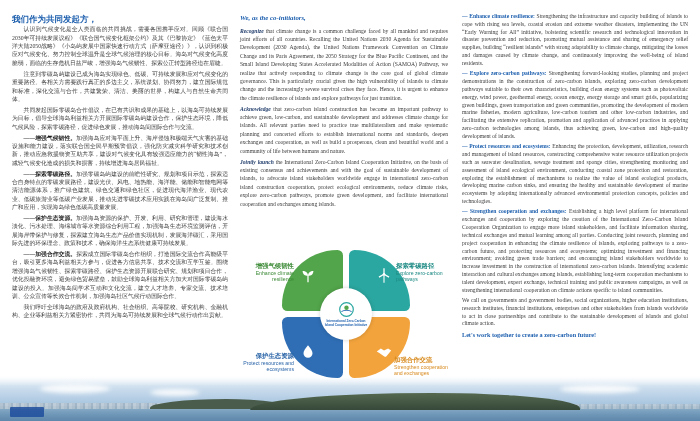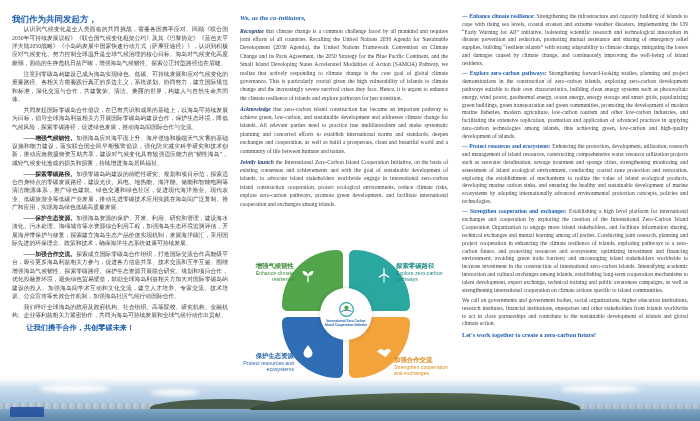--- a/index.html
+++ b/index.html
@@ -79,21 +79,20 @@
   <div class="col col-left">
     <div class="zh-heading">我们作为共同发起方，</div>
     <p>认识到气候变化是全人类面临的共同挑战，需要各国携手应对。回顾《联合国2030年可持续发展议程》《联合国气候变化框架公约》及其《巴黎协定》《蓝色太平洋大陆2050战略》《小岛屿发展中国家快速行动方式（萨摩亚途径）》，认识到积极应对气候变化、努力控制全球温升是全球气候治理的核心目标。海岛对气候变化高度脆弱，面临的生存危机日益严峻，增强海岛气候韧性、探索公正转型路径迫在眉睫。</p>
     <p>注意到零碳岛屿建设已成为海岛实现绿色、低碳、可持续发展和应对气候变化的重要路径。各相关方需要践行真正的多边主义，系统谋划、协同努力，建立国际规范和标准，深化交流与合作，共建繁荣、清洁、美丽的世界，构建人与自然生命共同体。</p>
     <p>共同发起国际零碳岛合作倡议，在已有共识和成果的基础上，以海岛可持续发展为目标，倡导全球海岛利益相关方开展国际零碳岛屿建设合作，保护生态环境，降低气候风险，探索零碳路径，促进绿色发展，推动海岛间国际合作与交流。</p>
     <p><span class="zh-lead">——增强气候韧性。</span><span>加强海岛应对海平面上升、海岸侵蚀和极端天气灾害的基础设施和能力建设，落实联合国全民早期预警倡议，强化防灾减灾科学研究和技术创新，推动应急救援物资互助共享，建设对气候变化具有较强适应能力的“韧性海岛”，减轻气候变化造成的损失和损害，持续增进海岛居民福祉。</span></p>
     <p><span class="zh-lead">——探索零碳路径。</span><span>加强零碳岛屿建设的前瞻性研究、规划和项目示范，探索适合自身特点的零碳发展路径，建设光伏、风电、地热能、海洋能、储能和智能电网等清洁能源体系，推广绿色建筑、绿色交通和绿色社区，促进现代海洋渔业、现代农业、低碳旅游业等低碳产业发展，推动先进零碳技术应用实践在海岛间广泛复制、推广和应用，实现海岛绿色低碳高质量发展。</span></p>
     <p><span class="zh-lead">——保护生态资源。</span><span>加强海岛资源的保护、开发、利用、研究和管理，建设海水淡化、污水处理、海绵城市等水资源综合利用工程，加强海岛生态环境监测评估，开展海岸带保护与修复，探索建立海岛生态产品价值实现机制，发展海洋碳汇，采用国际先进的环保理念、政策和技术，确保海洋生态系统健康可持续发展。</span></p>
     <p><span class="zh-lead">——加强合作交流。</span><span>探索成立国际零碳岛合作组织，打造国际交流合作高能级平台，吸引更多海岛利益相关方参与，促进各方信息共享、技术交流和互学互鉴。围绕增强海岛气候韧性、探索零碳路径、保护生态资源开展联合研究、规划和项目合作，优化投融资环境，避免绿色贸易壁垒，鼓励全球海岛利益相关方加大对国际零碳岛屿建设的投入。加强海岛间学术互动和文化交流，建立人才培养、专家交流、技术培训、公众宣传等长效合作机制，加强海岛社区气候行动国际合作。</span></p>
     <p>我们呼吁全球海岛的政府及政府机构、社会组织、高等院校、研究机构、金融机构、企业等利益相关方紧密协作，共同为海岛可持续发展和全球气候行动作出贡献。</p>
-    <div class="zh-closing">让我们携手合作，共创零碳未来！</div>
   </div>
 
   <div class="col col-mid">
     <div class="en-heading">We, as the co-initiators,</div>
     <p><span class="mid-lead">Recognize</span> <span>that climate change is a common challenge faced by all mankind and requires joint efforts of all countries. Recalling the United Nations 2030 Agenda for Sustainable Development (2030 Agenda), the United Nations Framework Convention on Climate Change and its Paris Agreement, the 2050 Strategy for the Blue Pacific Continent, and the Small Island Developing States Accelerated Modalities of Action (SAMOA) Pathway, we realize that actively responding to climate change is the core goal of global climate governance. This is particularly crucial given the high vulnerability of islands to climate change and the increasingly severe survival crises they face. Hence, it is urgent to enhance the climate resilience of islands and explore pathways for just transition.</span></p>
     <p><span class="mid-lead">Acknowledge</span> <span>that zero-carbon island construction has become an important pathway to achieve green, low-carbon, and sustainable development and addresses climate change for islands. All relevant parties need to practice true multilateralism and make systematic planning and concerted efforts to establish international norms and standards, deepen exchanges and cooperation, as well as build a prosperous, clean and beautiful world and a community of life between humans and nature.</span></p>
     <p><span class="mid-lead">Jointly launch</span> <span>the International Zero-Carbon Island Cooperation Initiative, on the basis of existing consensus and achievements and with the goal of sustainable development of islands, to advocate island stakeholders worldwide engage in international zero-carbon island construction cooperation, protect ecological environments, reduce climate risks, explore zero-carbon pathways, promote green development, and facilitate international cooperation and exchanges among islands.</span></p>
   </div>
 
   <div class="col col-right">

